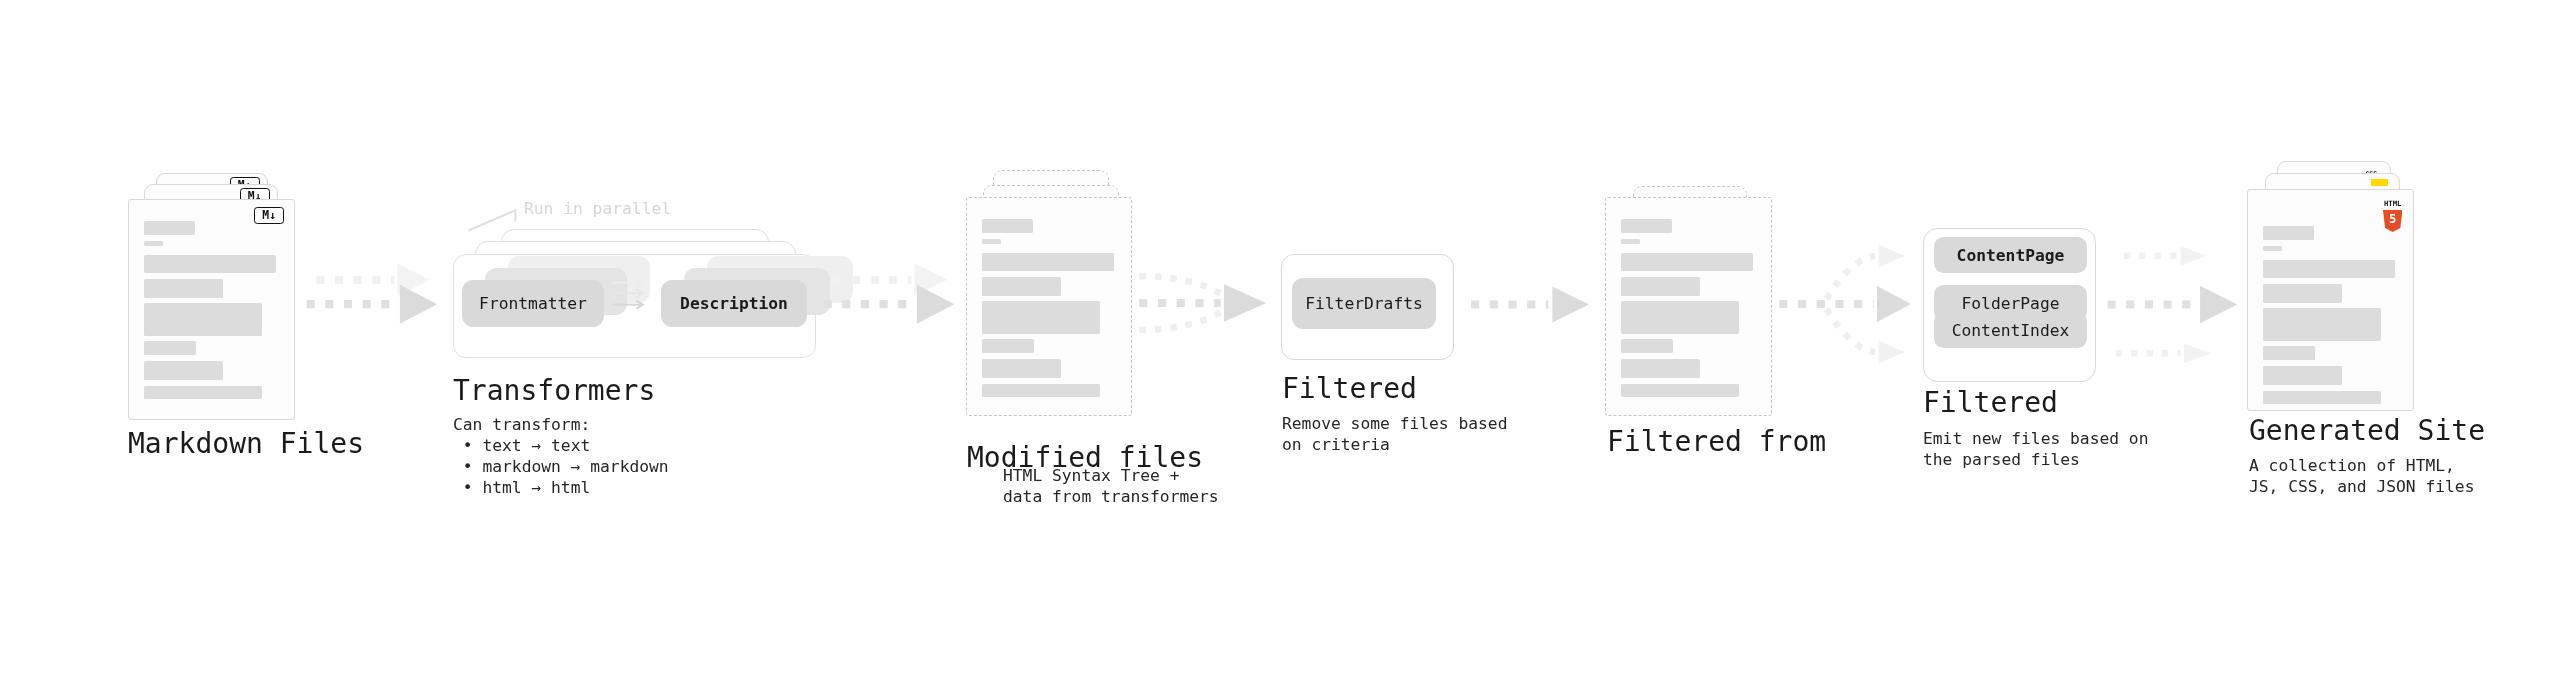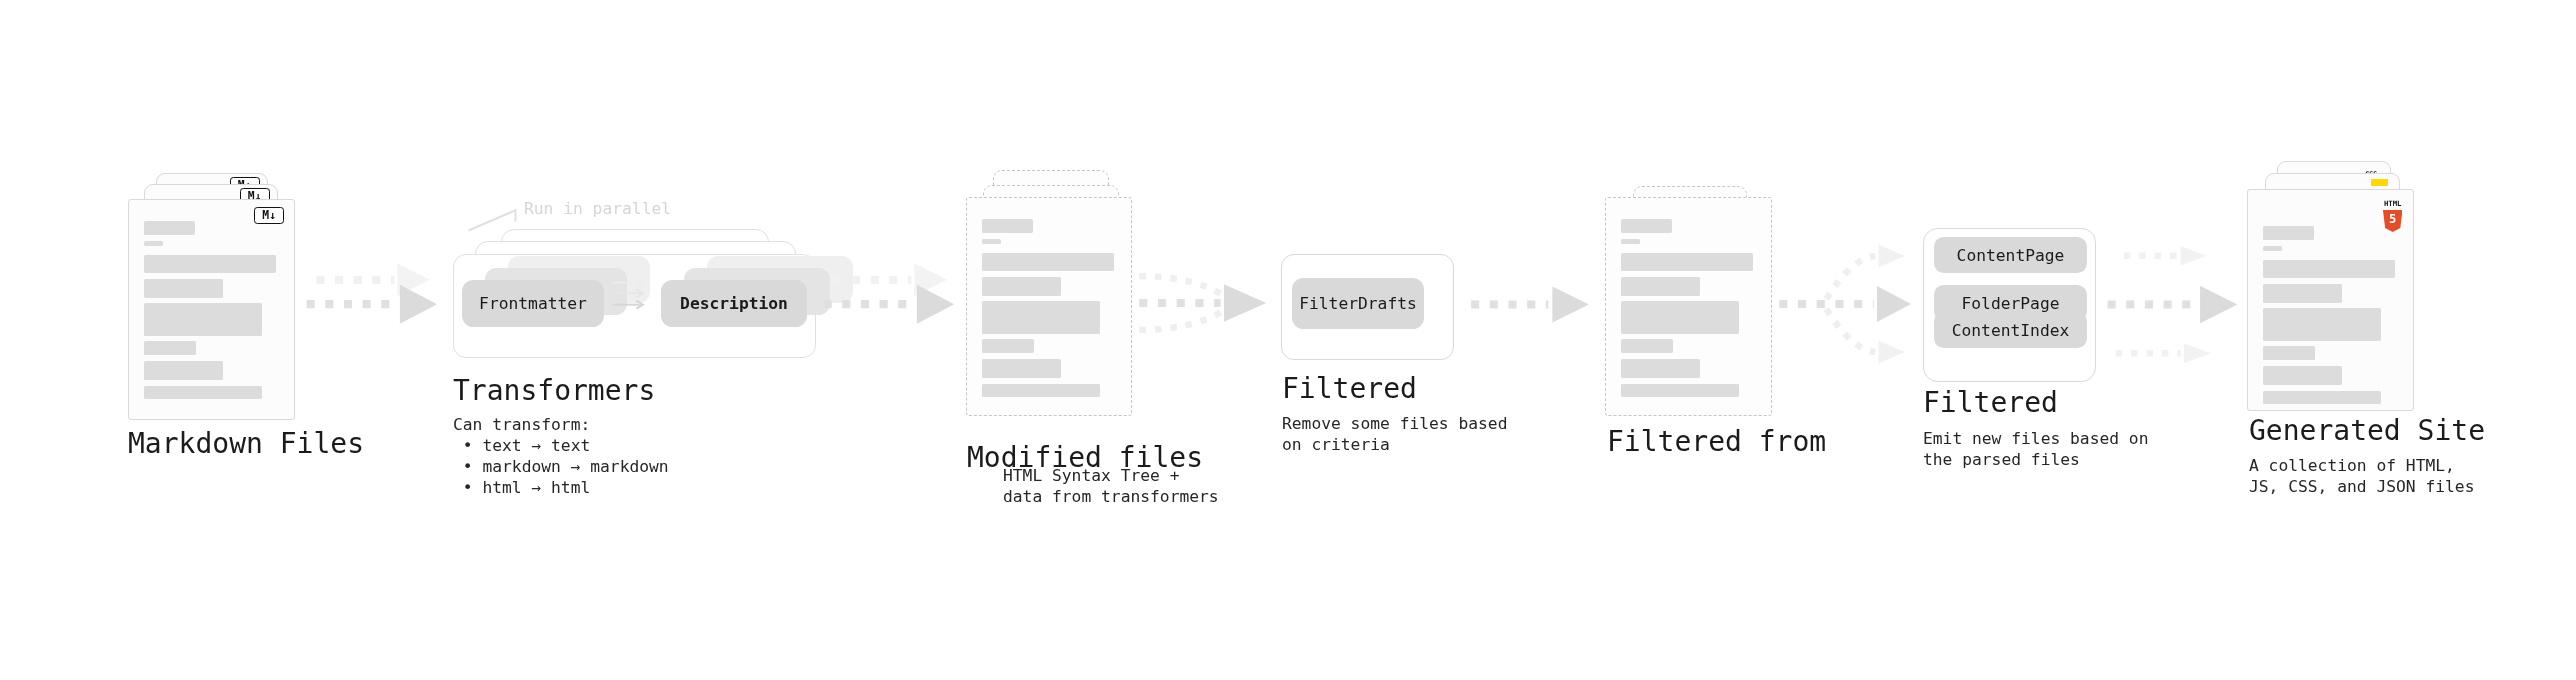--- a/index.html
+++ b/index.html
@@ -155,21 +155,21 @@
 
   <svg class="abs" style="left:1136px;top:268px;" width="140" height="70" viewBox="0 0 172 86">
     <path d="M4,10 Q70,10 108,34" stroke="#efefef" stroke-width="8" stroke-dasharray="8 11" fill="none"></path>
     <path d="M4,76 Q70,76 108,52" stroke="#efefef" stroke-width="8" stroke-dasharray="8 11" fill="none"></path>
     <line x1="4" y1="43" x2="104" y2="43" stroke="#e0e0e0" stroke-width="10" stroke-dasharray="10 13"></line>
     <polygon points="108,20 160,43 108,66" fill="#dbdbdb"></polygon>
   </svg>
 
   <div>
     <div class="obox strong" style="left:1281px;top:254px;width:173px;height:106px;"></div>
-    <div class="pill" style="left:1292px;top:278px;width:132px;height:51px;">FilterDrafts</div>
+    <div class="pill" style="left:1292px;top:278px;width:144px;height:51px;">FilterDrafts</div>
     <div class="stage-title" style="left:1282px;top:377px;">Filtered</div>
     <div class="stage-sub" style="left:1282px;top:413px;">Remove some files based
 on criteria</div>
   </div>
 
   <svg class="abs" style="left:1467px;top:284px;" width="126" height="41" viewBox="0 0 155 50">
     <line x1="5" y1="25" x2="100" y2="25" stroke="#e0e0e0" stroke-width="10" stroke-dasharray="10 13"></line>
     <polygon points="105,3 150,25 105,47" fill="#dbdbdb"></polygon>
   </svg>
 
@@ -194,21 +194,21 @@
     <line x1="4" y1="76" x2="120" y2="76" stroke="#e0e0e0" stroke-width="10" stroke-dasharray="10 13"></line>
     <path d="M62,70 Q92,20 122,17" stroke="#efefef" stroke-width="8" stroke-dasharray="8 11" fill="none"></path>
     <path d="M62,82 Q92,132 122,135" stroke="#efefef" stroke-width="8" stroke-dasharray="8 11" fill="none"></path>
     <polygon points="126,3 158,17 126,31" fill="#f1f1f1"></polygon>
     <polygon points="124,54 166,76 124,98" fill="#dbdbdb"></polygon>
     <polygon points="126,121 158,135 126,149" fill="#f1f1f1"></polygon>
   </svg>
 
   <div>
     <div class="obox strong" style="left:1923px;top:228px;width:173px;height:154px;border-radius:14.6px;"></div>
-    <div class="pill" style="left:1934px;top:237px;width:153px;height:36px;border-radius:9.8px;">ContentPage</div>
+    <div class="pill" style="left:1934px;top:237px;width:153px;height:36px;border-radius:9.8px;font-weight:bold;">ContentPage</div>
     <div class="pill" style="left:1934px;top:285px;width:153px;height:36px;border-radius:9.8px;">FolderPage</div>
     <div class="pill" style="left:1934px;top:312px;width:153px;height:36px;border-radius:9.8px;">ContentIndex</div>
     <div class="stage-title" style="left:1923px;top:391px;">Filtered</div>
     <div class="stage-sub" style="left:1923px;top:428px;">Emit new files based on
 the parsed files</div>
   </div>
 
   <svg class="abs" style="left:2106px;top:237px;" width="146" height="135" viewBox="0 0 180 166">
     <line x1="22" y1="23" x2="88" y2="23" stroke="#f1f1f1" stroke-width="8" stroke-dasharray="8 11"></line>
     <polygon points="92,11 124,23 92,35" fill="#f2f2f2"></polygon>

